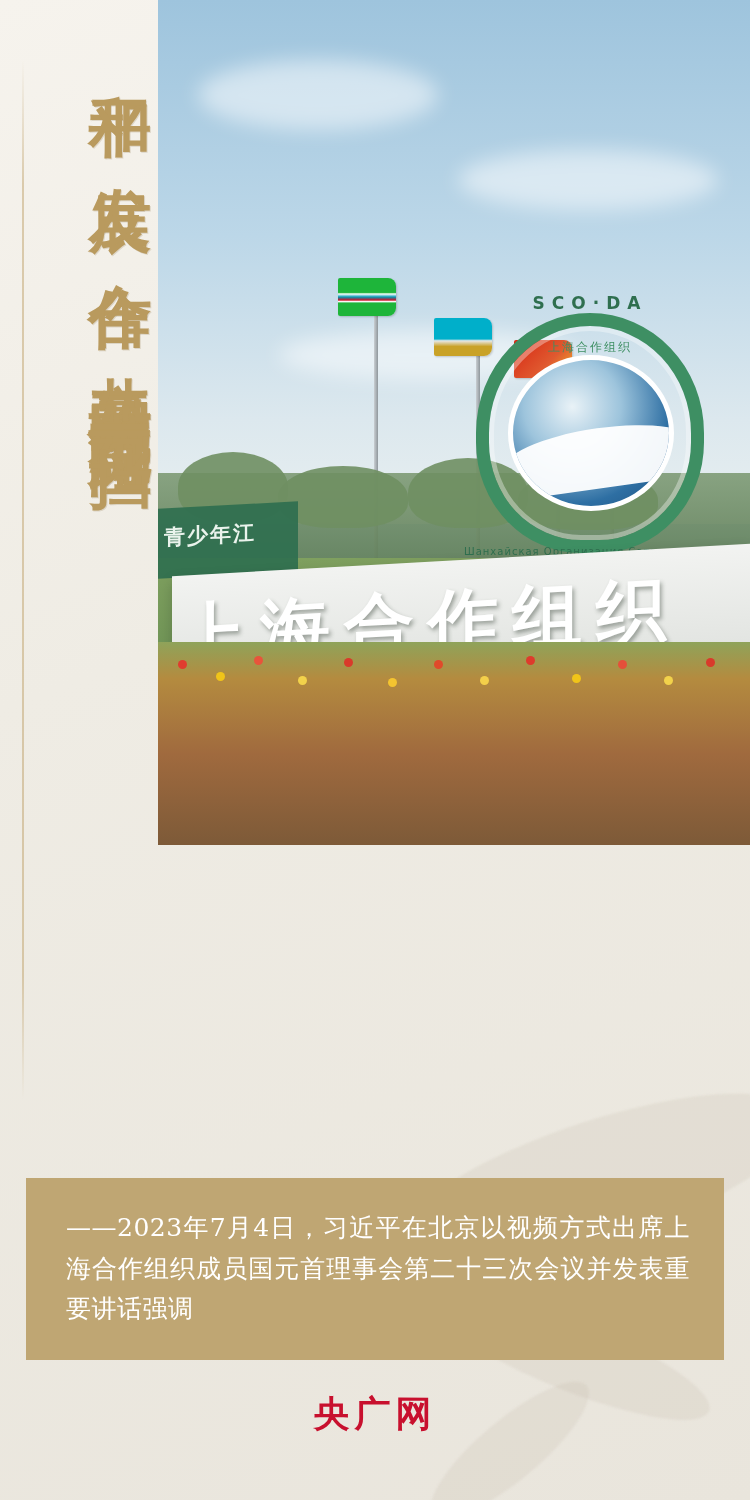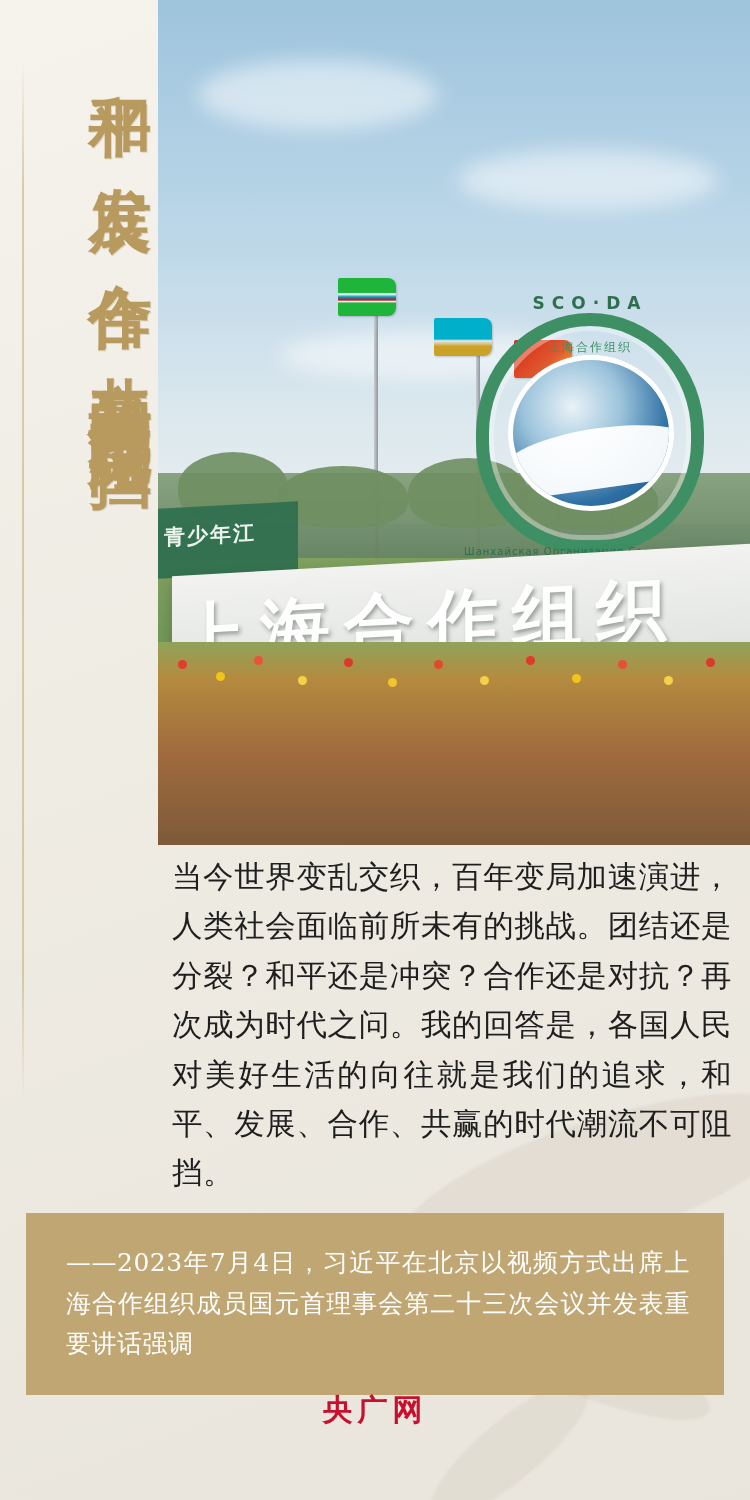--- a/index.html
+++ b/index.html
@@ -334,21 +334,20 @@
 
   
   .attrib {
     position: absolute;
     left: 26px;
     top: 1178px;
     width: 698px;
     height: 182px;
     background: #bfa673;
     padding: 30px 34px 0 40px;
-    margin-top: 35px;
   }
   .attrib p {
     font-family: "DejaVu Serif", "Liberation Serif", serif;
     color: #ffffff;
     font-size: 25px;
     line-height: 1.62;
     letter-spacing: 0.5px;
     text-align: justify;
     text-indent: 0;
   }
@@ -358,21 +357,21 @@
     position: absolute;
     left: 0;
     top: 1390px;
     width: 750px;
     text-align: center;
   }
   .footer-logo {
     display: inline-block;
     font-family: "DejaVu Sans", "Liberation Sans", sans-serif;
     font-weight: bold;
-    font-size: 30px;
+    font-size: 36px;
     letter-spacing: 5px;
     color: #c8102e;
   }
 </style>
 </head>
 <body>
 
 <div id="poster">
 
   <div class="bg-brush b1"></div>
@@ -443,21 +442,20 @@
       <div class="flower" style="left:276px; top:18px; background:#e04a2a;"></div>
       <div class="flower" style="left:322px; top:34px; background:#f3cf4a;"></div>
       <div class="flower" style="left:368px; top:14px; background:#de3b2c;"></div>
       <div class="flower" style="left:414px; top:32px; background:#f0c419;"></div>
       <div class="flower" style="left:460px; top:18px; background:#e5503a;"></div>
       <div class="flower" style="left:506px; top:34px; background:#f2d24b;"></div>
       <div class="flower" style="left:548px; top:16px; background:#d93a2b;"></div>
     </div>
   </div>
 
-  <div class="quote">当今世界变乱交织，百年变局加速演进，人类社会面临前所未有的挑战。团结还是分裂？和平还是冲突？合作还是对抗？再次成为时代之问。我的回答是，各国人民对美好生活的向往就是我们的追求，和平、发展、合作、共赢的时代潮流不可阻挡。</div>
 
   <div class="attrib">
     <p>——2023年7月4日，习近平在北京以视频方式出席上海合作组织成员国元首理事会第二十三次会议并发表重要讲话强调</p>
   </div>
 
   <div class="footer">
     <span class="footer-logo">央广网</span>
   </div>
 
 </div>

